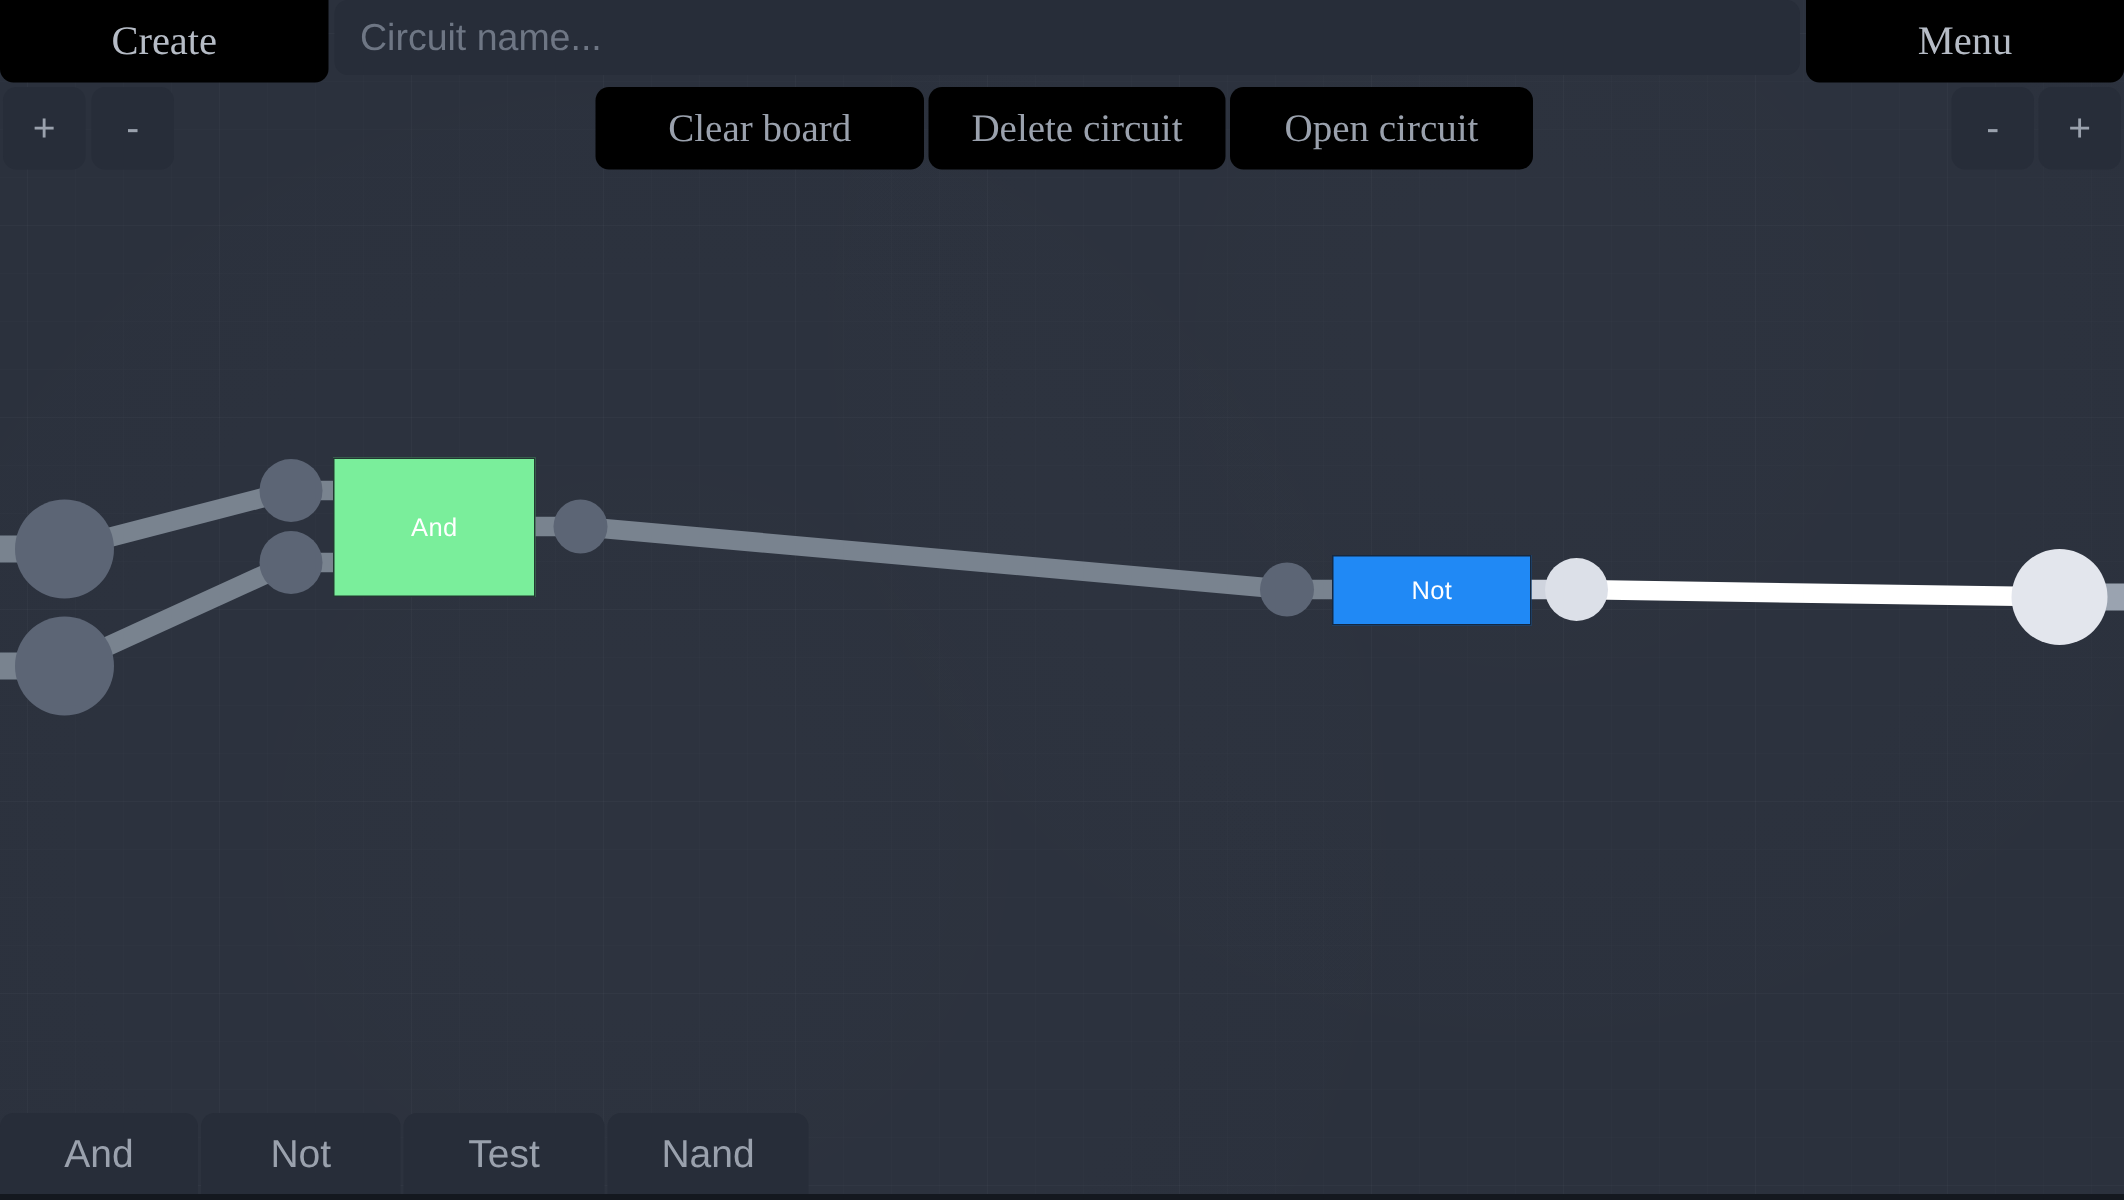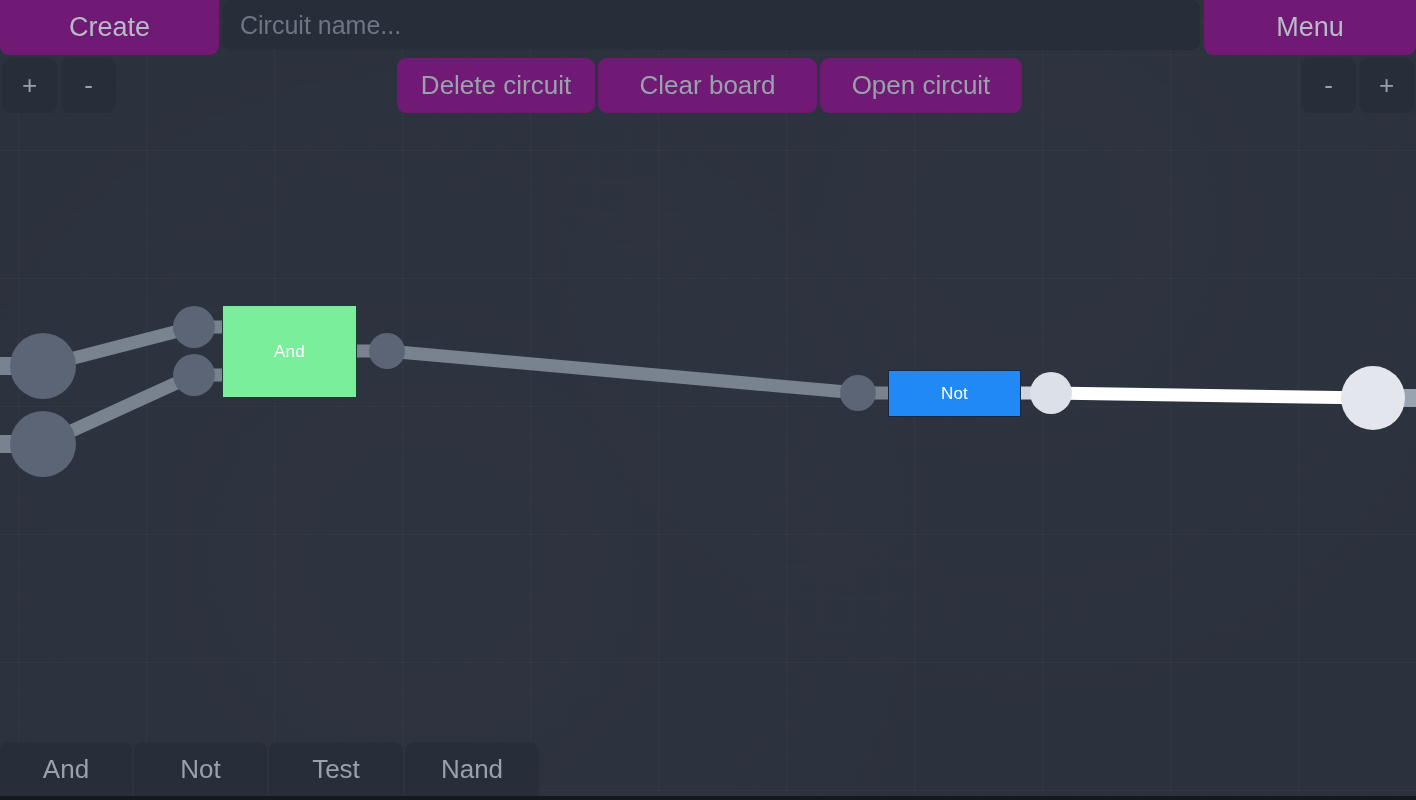--- a/index.html
+++ b/index.html
@@ -68,25 +68,25 @@
   }
 
   
   .toolbar-row {
     position: absolute;
     left: 0;
     display: flex;
     align-items: flex-start;
   }
   .tb-btn {
-    background: #701a75;
+    background: #000000;
     border: none;
     border-radius: 7px;
     color: #9aa1ad;
-    font-family: Liberation Sans, sans-serif;
+    font-family: Liberation Serif, serif;
     font-size: 25px;
     font-weight: 300;
     display: flex;
     align-items: center;
     justify-content: center;
     cursor: pointer;
     box-sizing: border-box;
     padding: 0 14px;
     white-space: nowrap;
   }
@@ -243,22 +243,22 @@
     <button class="tb-btn" id="btn-menu">Menu</button>
   </div>
 
   <div class="toolbar-row" id="row2">
     <div id="row2-left">
       <button class="sq-btn">+</button>
       <button class="sq-btn">-</button>
     </div>
 
     <div id="row2-mid">
+      <button class="tb-btn" id="btn-clear-board">Clear board</button>
       <button class="tb-btn" id="btn-delete-circuit">Delete circuit</button>
-      <button class="tb-btn" id="btn-clear-board">Clear board</button>
       <button class="tb-btn" id="btn-open-circuit">Open circuit</button>
     </div>
 
     <div id="row2-right">
       <button class="sq-btn">-</button>
       <button class="sq-btn">+</button>
     </div>
   </div>
 
   <div id="bottom-bar">

